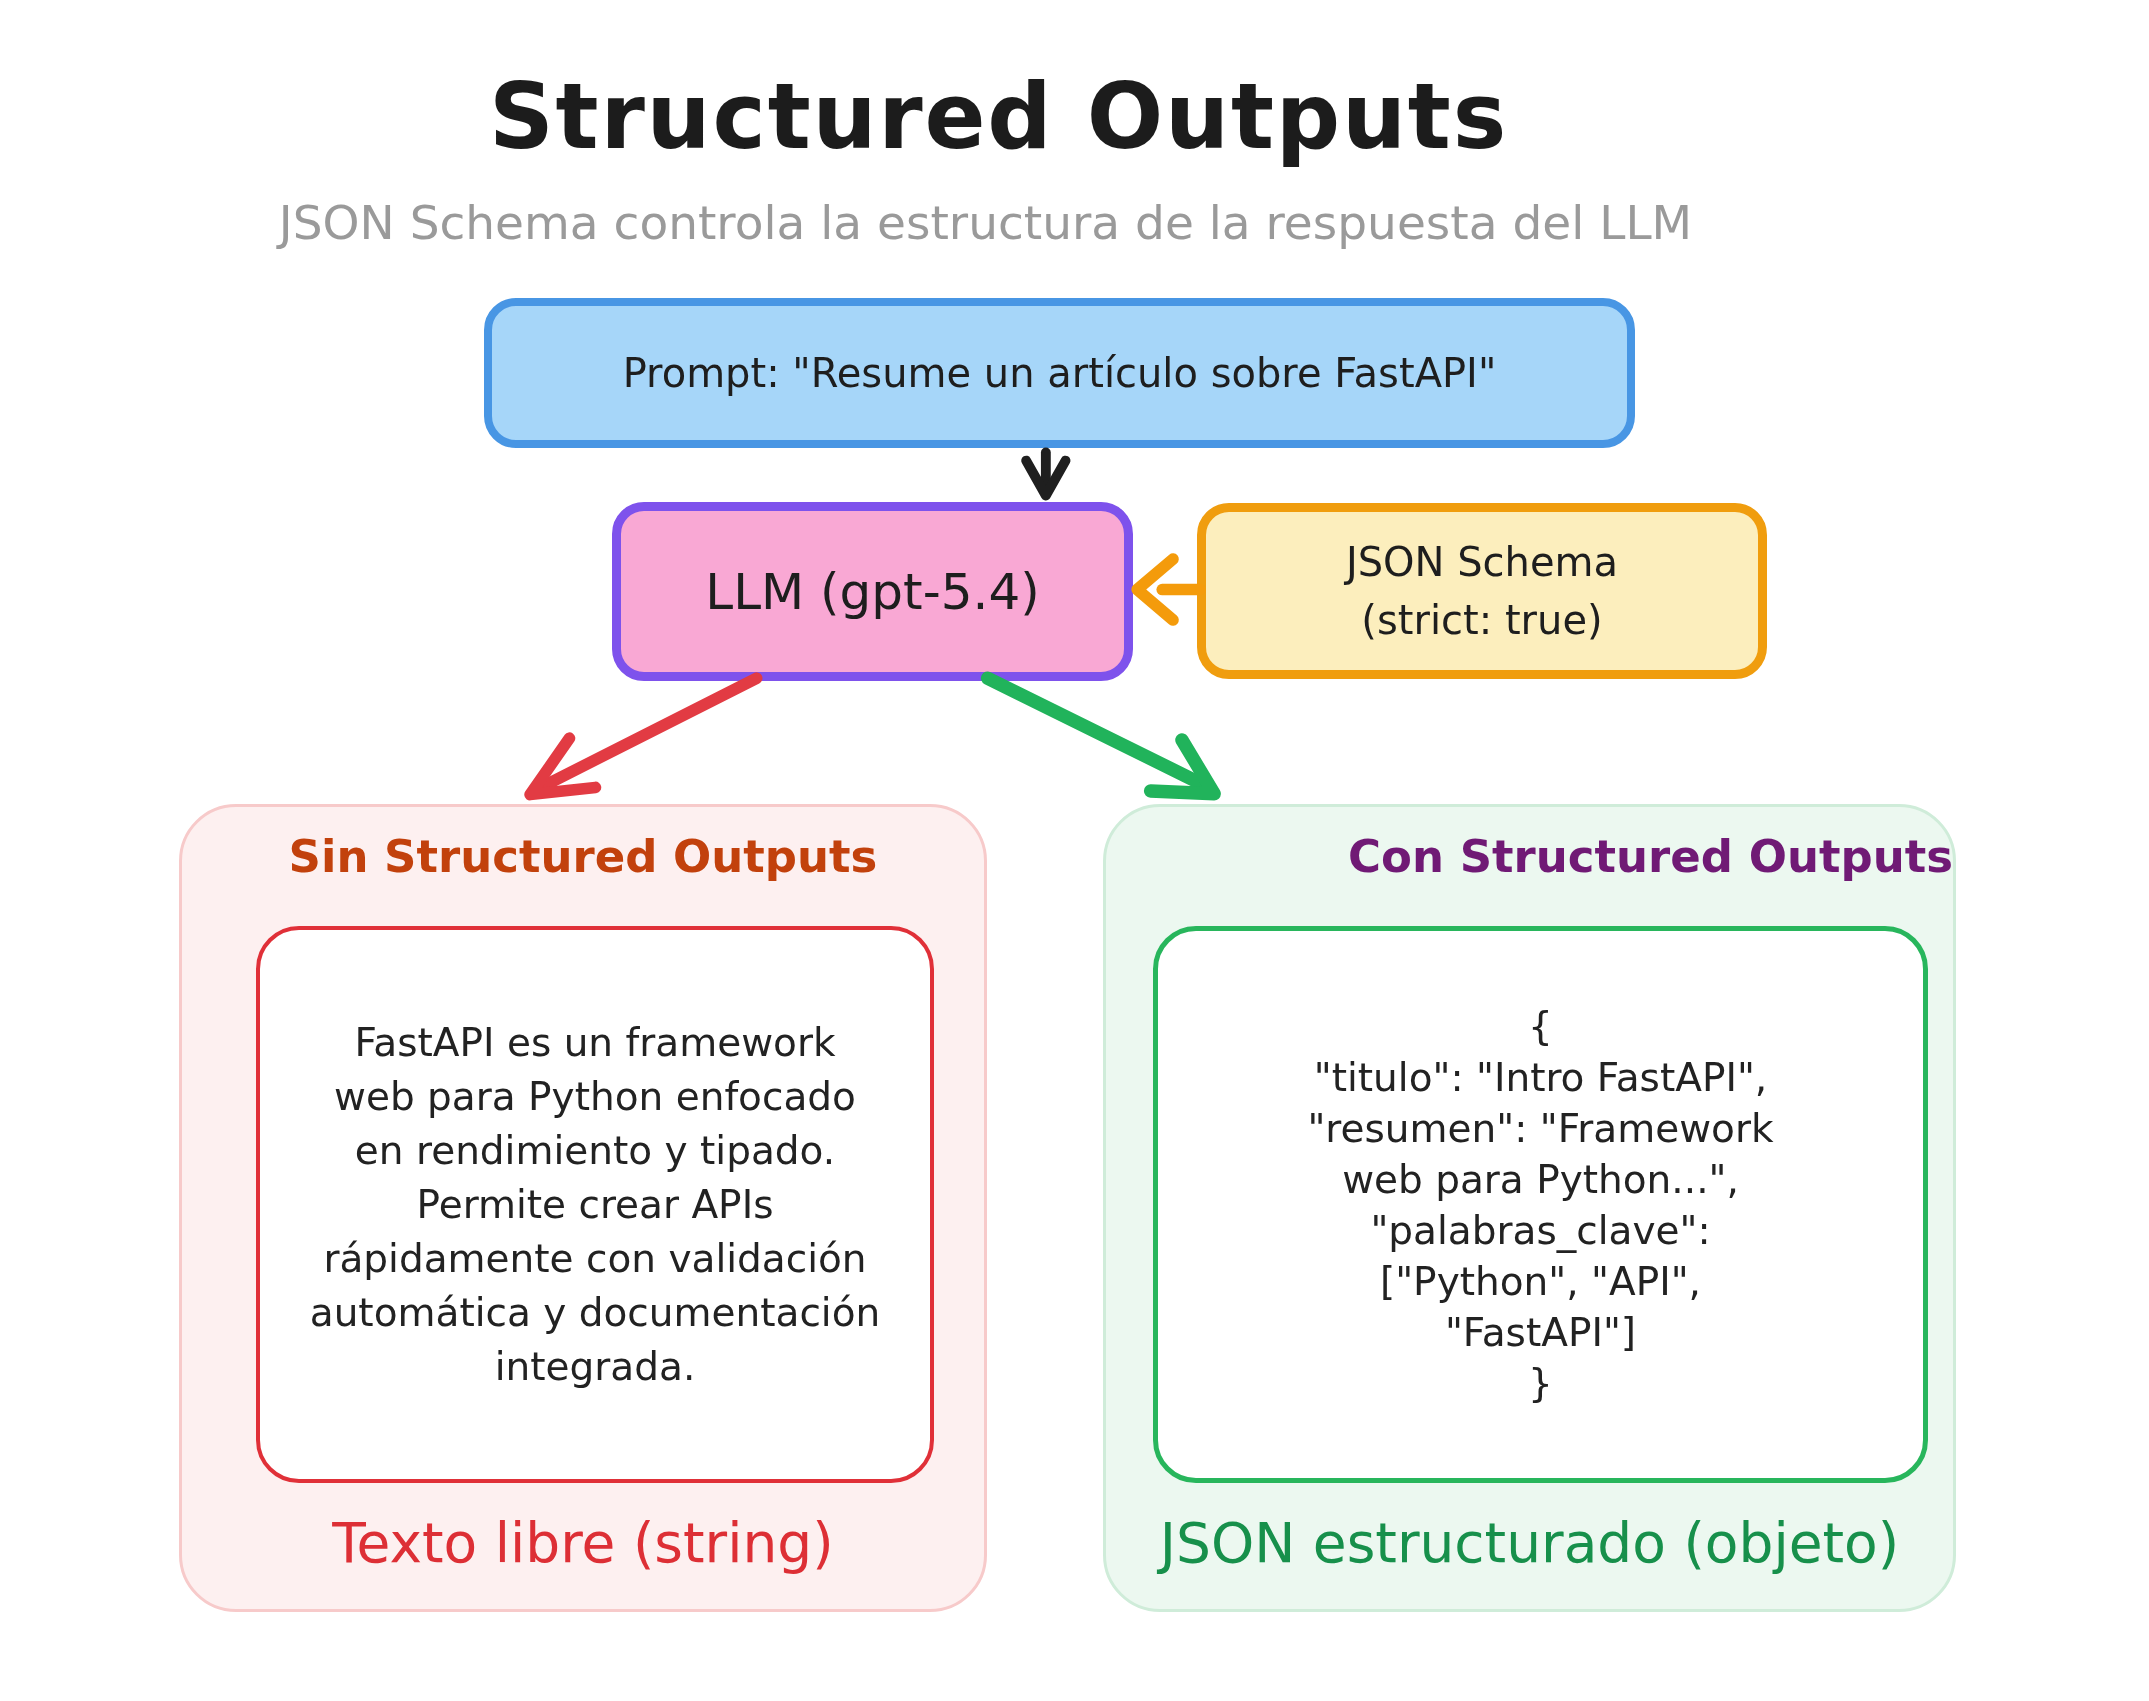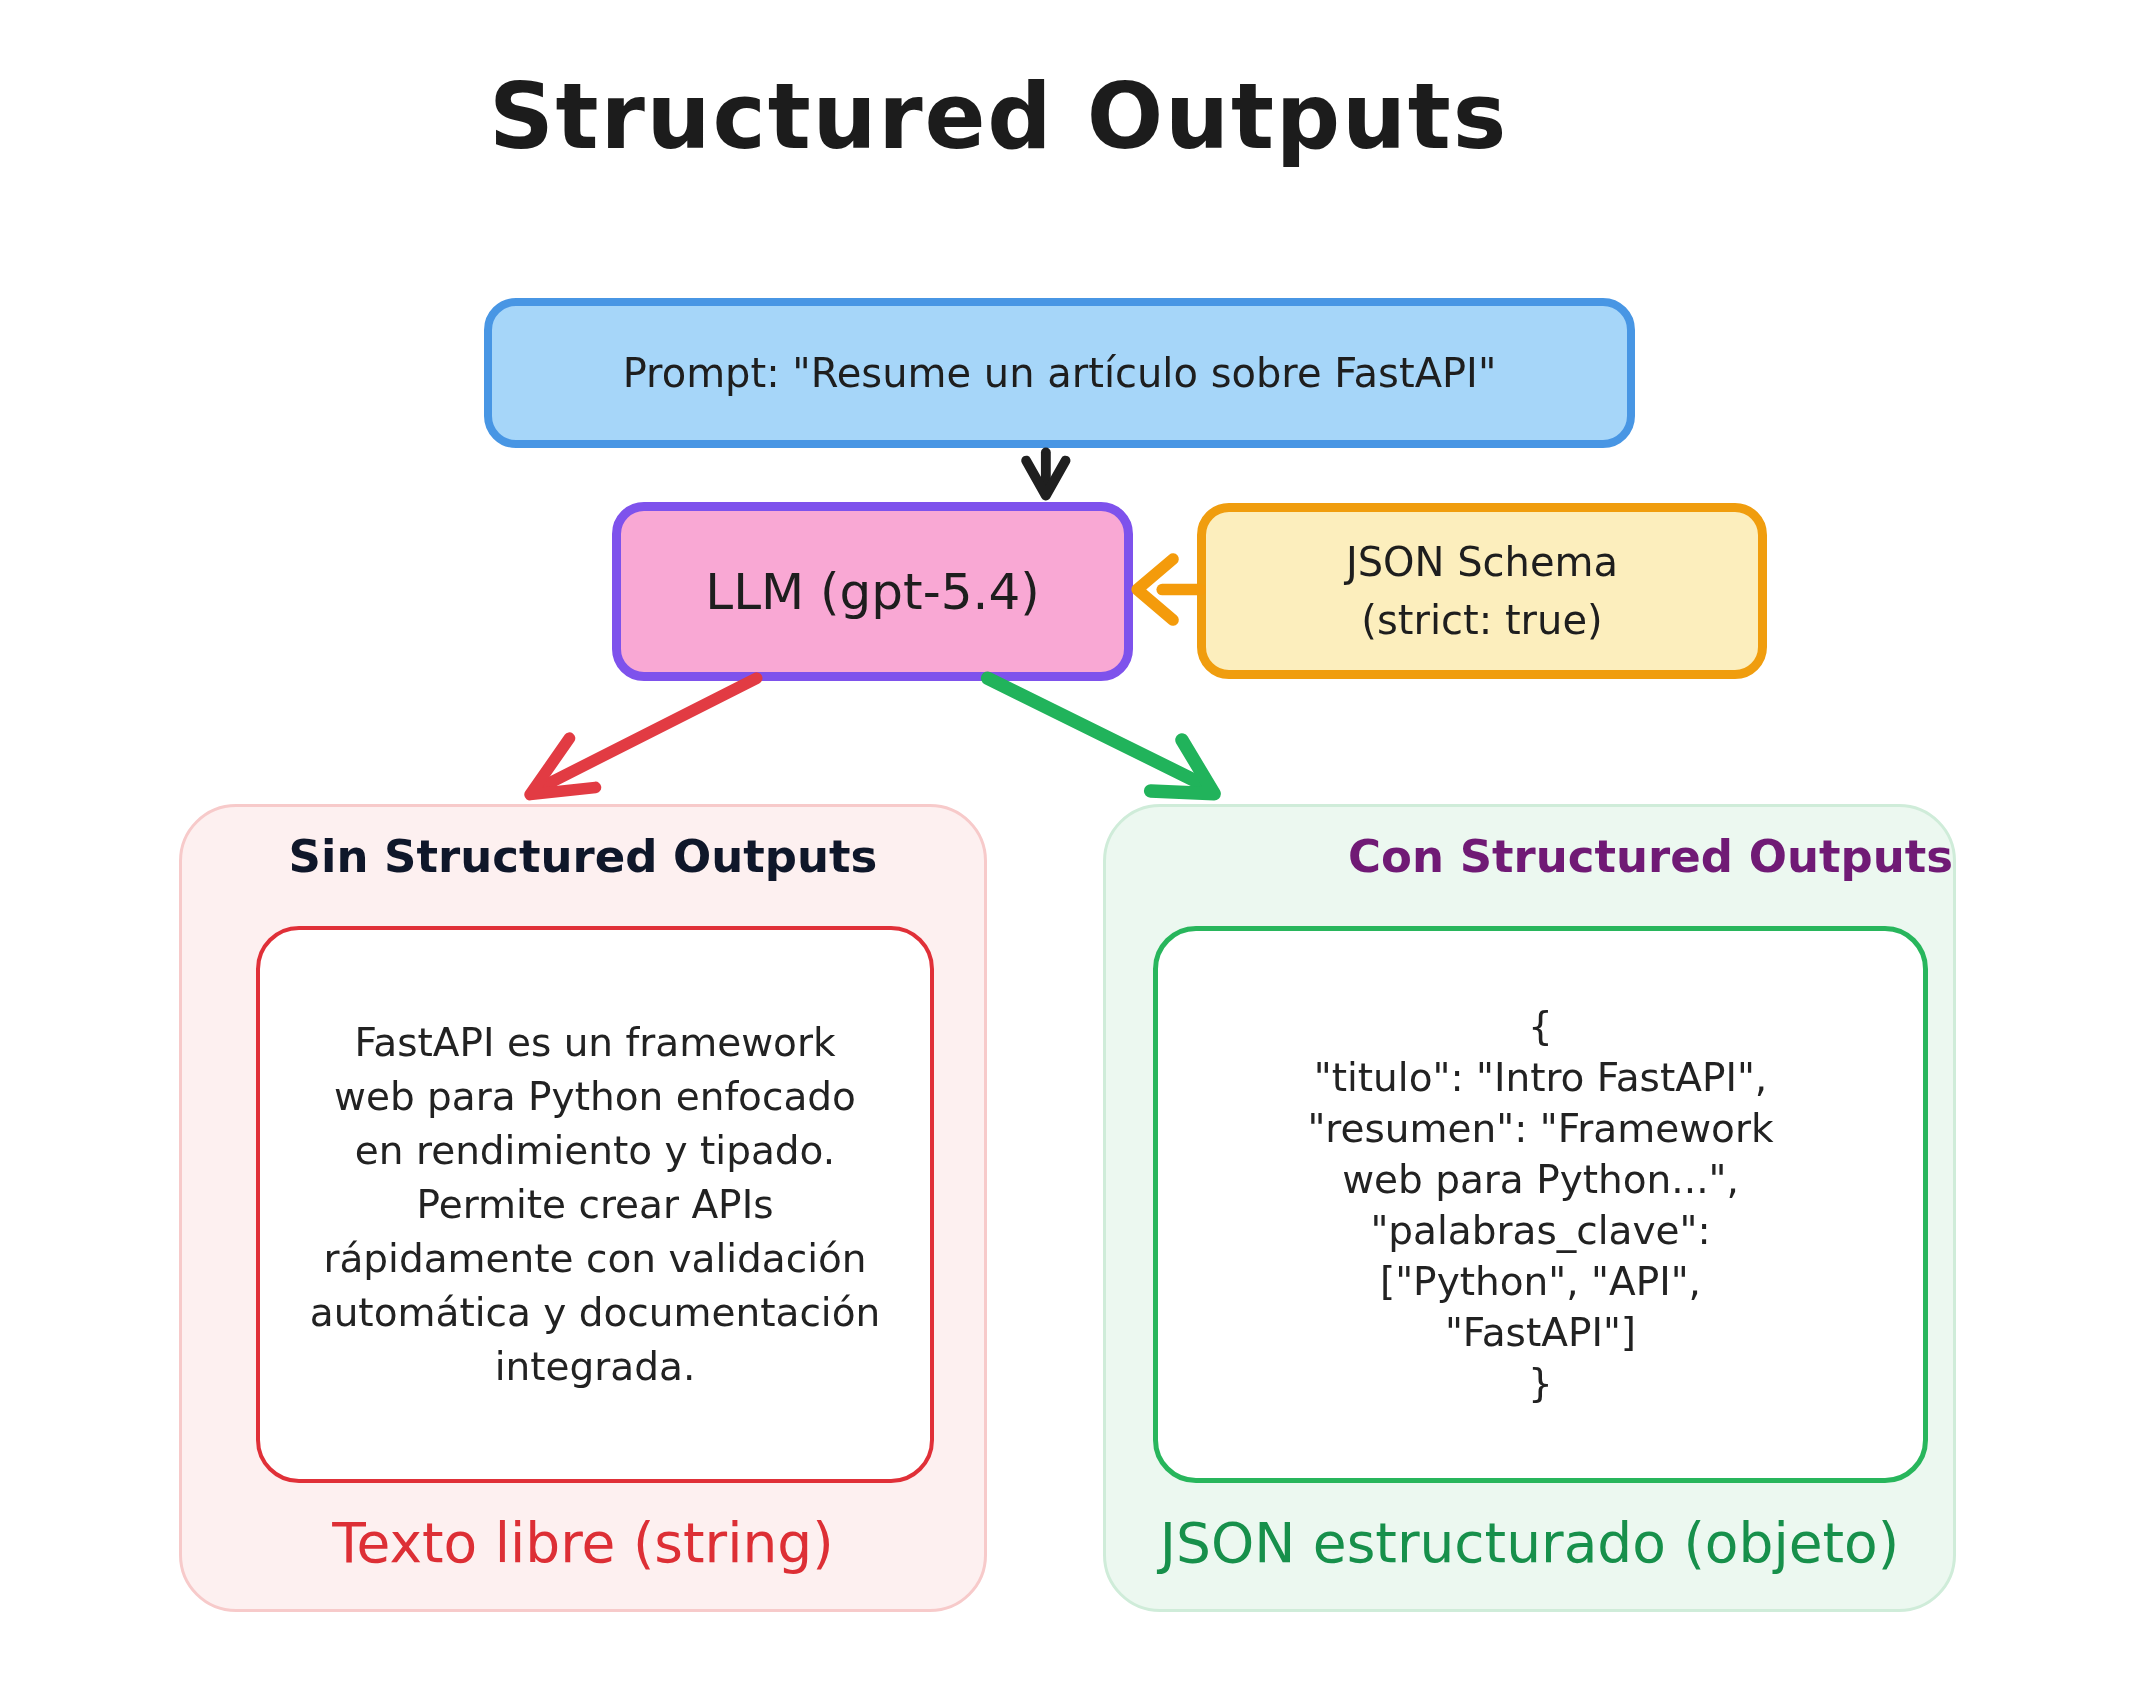--- a/index.html
+++ b/index.html
@@ -62,21 +62,21 @@
     background: #fdf0f0; border: 3.6px solid #f7caca;
   }
   .panel-right {
     left: 1103px; top: 804px; width: 853px; height: 808px;
     background: #ecf8f0; border: 3.6px solid #cfecd9;
   }
   .panel-header {
     left: 0; top: 23px; width: 100%;
     text-align: center; font-size: 45px; font-weight: 600;
   }
-  .panel-header.red { color: #0f172a; }
+  .panel-header.red { color: #c2410c; }
   .panel-header.green { color: #701a75; text-align: right; }
   .inner-box {
     box-sizing: border-box; background: #ffffff; border-radius: 43px;
     display: flex; align-items: center; justify-content: center;
     text-align: center; color: #222222;
     white-space: pre-line;
   }
   .inner-left {
     left: 74px; top: 119px; width: 678px; height: 557px;
     border: 4.5px solid #e03038;
@@ -93,20 +93,21 @@
   }
   .panel-footer.red { color: #dd2f35; }
   .panel-footer.green { color: #17904b; }
 </style>
 </head>
 <body>
 
 <div class="canvas">
 
   <div class="abs title">Structured Outputs</div>
+  <div class="abs subtitle">JSON Schema controla la estructura de la respuesta del LLM</div>
 
   <div class="abs node prompt-box">
     <span>Prompt: "Resume un artículo sobre FastAPI"</span>
   </div>
 
   <div class="abs node llm-box">
     <span>LLM (gpt-5.4)</span>
   </div>
 
   <div class="abs node schema-box">

